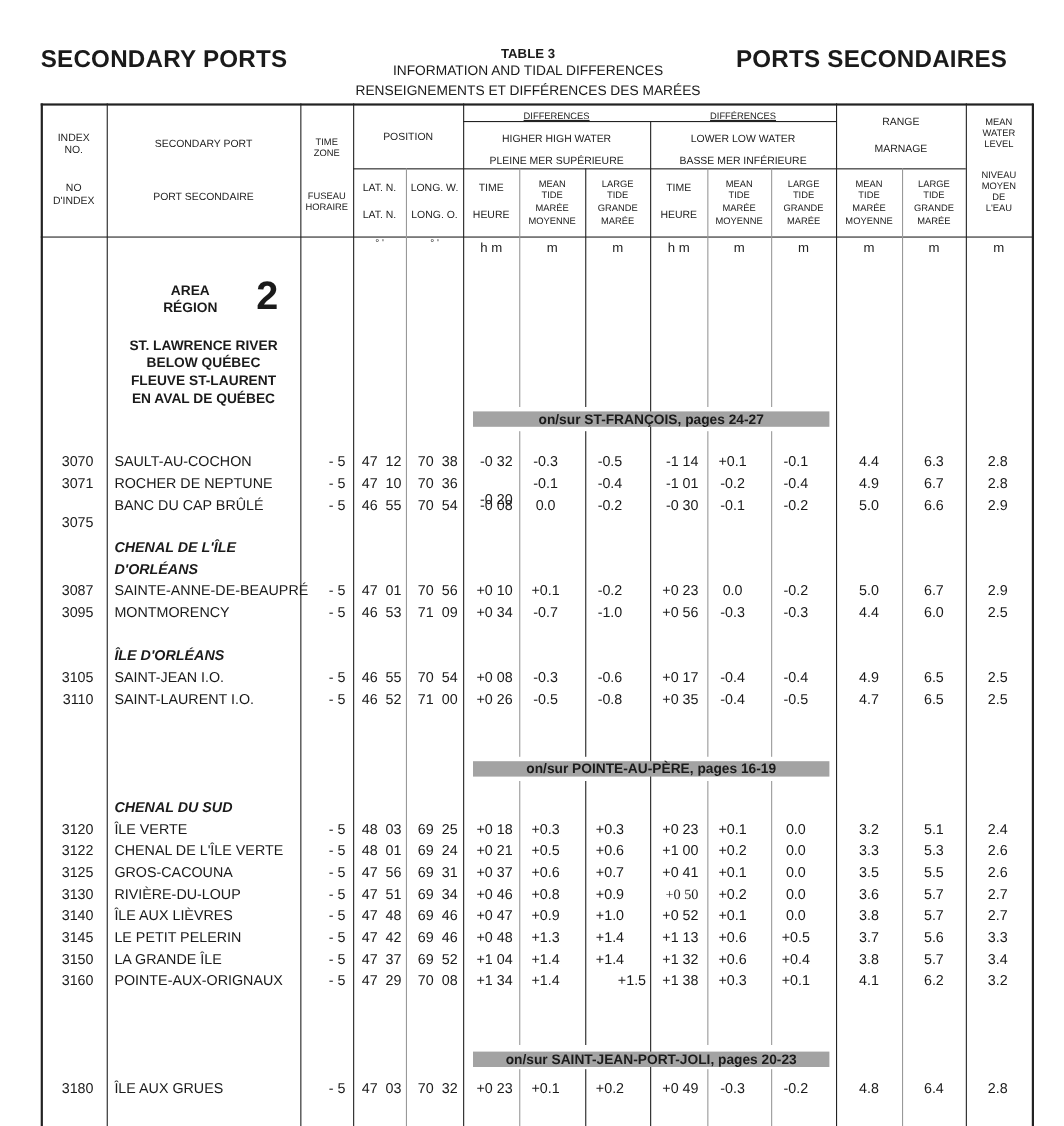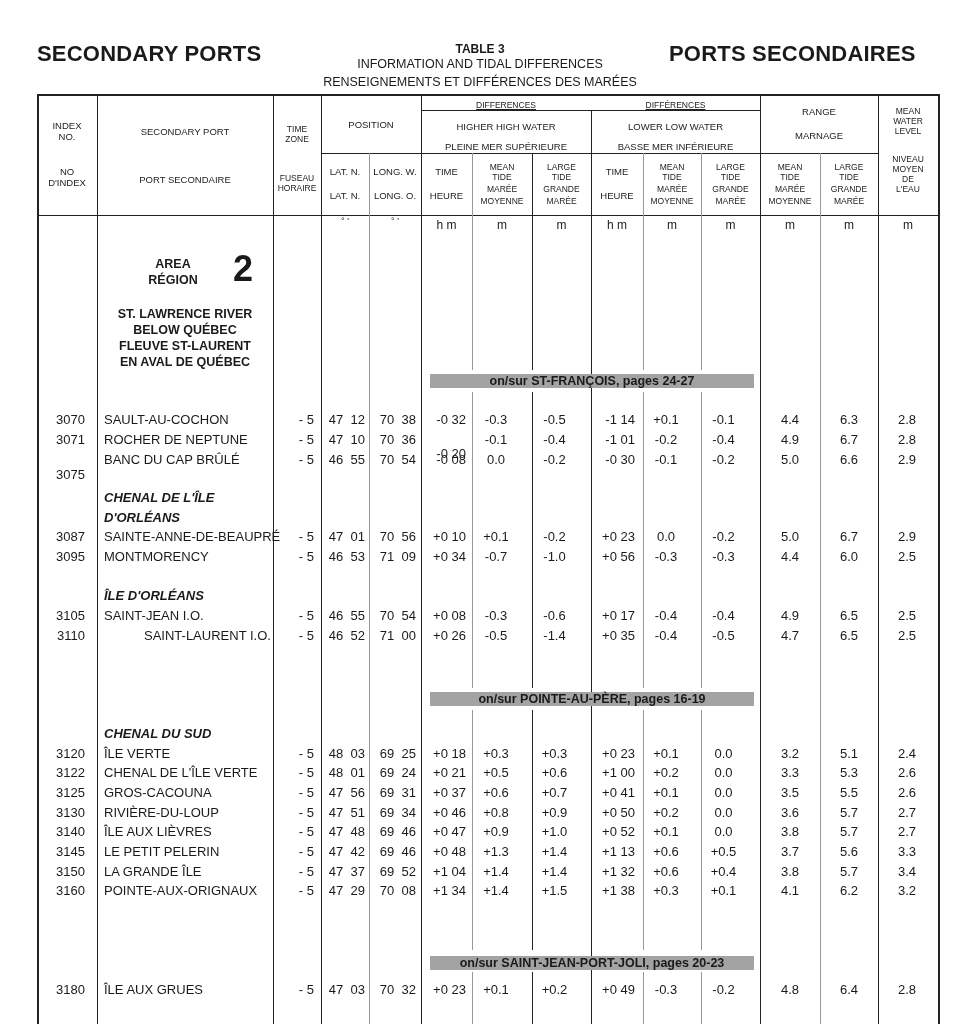--- a/index.html
+++ b/index.html
@@ -229,27 +229,27 @@
       <div class="cell c" style="left:532px;width:45px;top:0;">-0.6</div>
       <div class="cell r" style="left:592px;width:43px;top:0;">+0 17</div>
       <div class="cell c" style="left:643px;width:46px;top:0;text-align:center;">-0.4</div>
       <div class="cell c" style="left:701px;width:45px;top:0;">-0.4</div>
       <div class="cell c" style="left:760px;width:60px;top:0;">4.9</div>
       <div class="cell c" style="left:820px;width:58px;top:0;">6.5</div>
       <div class="cell c" style="left:878px;width:58px;top:0;">2.5</div>
     </div>
     <div style="position:absolute;left:0;top:626px;width:967px;height:20px;">
       <div class="cell r" style="left:50px;width:35px;top:0;">3110</div>
-      <div class="cell" style="left:104px;width:168px;top:0;margin-left:40px;">SAINT-LAURENT I.O.</div>
+      <div class="cell" style="left:104px;width:168px;top:0;">SAINT-LAURENT I.O.</div>
       <div class="cell r" style="left:276px;width:38px;top:0;">- 5</div>
       <div class="cell r" style="left:325px;width:40px;top:0;">46  52</div>
       <div class="cell r" style="left:372px;width:44px;top:0;">71  00</div>
       <div class="cell r" style="left:424px;width:42px;top:0;">+0 26</div>
       <div class="cell c" style="left:472px;width:48px;top:0;text-align:center;">-0.5</div>
-      <div class="cell c" style="left:532px;width:45px;top:0;">-1.4</div>
+      <div class="cell c" style="left:532px;width:45px;top:0;">-0.8</div>
       <div class="cell r" style="left:592px;width:43px;top:0;">+0 35</div>
       <div class="cell c" style="left:643px;width:46px;top:0;text-align:center;">-0.4</div>
       <div class="cell c" style="left:701px;width:45px;top:0;">-0.5</div>
       <div class="cell c" style="left:760px;width:60px;top:0;">4.7</div>
       <div class="cell c" style="left:820px;width:58px;top:0;">6.5</div>
       <div class="cell c" style="left:878px;width:58px;top:0;">2.5</div>
     </div>
     <div style="position:absolute;left:0;top:744px;width:967px;height:20px;">
       <div class="cell r" style="left:50px;width:35px;top:0;">3120</div>
       <div class="cell" style="left:104px;width:168px;top:0;">ÎLE VERTE</div>
@@ -300,21 +300,21 @@
     </div>
     <div style="position:absolute;left:0;top:803px;width:967px;height:20px;">
       <div class="cell r" style="left:50px;width:35px;top:0;">3130</div>
       <div class="cell" style="left:104px;width:168px;top:0;">RIVIÈRE-DU-LOUP</div>
       <div class="cell r" style="left:276px;width:38px;top:0;">- 5</div>
       <div class="cell r" style="left:325px;width:40px;top:0;">47  51</div>
       <div class="cell r" style="left:372px;width:44px;top:0;">69  34</div>
       <div class="cell r" style="left:424px;width:42px;top:0;">+0 46</div>
       <div class="cell c" style="left:472px;width:48px;top:0;text-align:center;">+0.8</div>
       <div class="cell c" style="left:532px;width:45px;top:0;">+0.9</div>
-      <div class="cell r" style="left:592px;width:43px;top:0;">+0 50</div>
+      <div class="cell r" style="left:592px;width:43px;top:0;font-family:Liberation Serif, serif;">+0 50</div>
       <div class="cell c" style="left:643px;width:46px;top:0;text-align:center;">+0.2</div>
       <div class="cell c" style="left:701px;width:45px;top:0;">0.0</div>
       <div class="cell c" style="left:760px;width:60px;top:0;">3.6</div>
       <div class="cell c" style="left:820px;width:58px;top:0;">5.7</div>
       <div class="cell c" style="left:878px;width:58px;top:0;">2.7</div>
     </div>
     <div style="position:absolute;left:0;top:822px;width:967px;height:20px;">
       <div class="cell r" style="left:50px;width:35px;top:0;">3140</div>
       <div class="cell" style="left:104px;width:168px;top:0;">ÎLE AUX LIÈVRES</div>
       <div class="cell r" style="left:276px;width:38px;top:0;">- 5</div>
@@ -363,21 +363,21 @@
       <div class="cell c" style="left:878px;width:58px;top:0;">3.4</div>
     </div>
     <div style="position:absolute;left:0;top:881px;width:967px;height:20px;">
       <div class="cell r" style="left:50px;width:35px;top:0;">3160</div>
       <div class="cell" style="left:104px;width:168px;top:0;">POINTE-AUX-ORIGNAUX</div>
       <div class="cell r" style="left:276px;width:38px;top:0;">- 5</div>
       <div class="cell r" style="left:325px;width:40px;top:0;">47  29</div>
       <div class="cell r" style="left:372px;width:44px;top:0;">70  08</div>
       <div class="cell r" style="left:424px;width:42px;top:0;">+1 34</div>
       <div class="cell c" style="left:472px;width:48px;top:0;text-align:center;">+1.4</div>
-      <div class="cell c" style="left:532px;width:45px;top:0;">+1.5</div>
+      <div class="cell c" style="left:552px;width:45px;top:0;">+1.5</div>
       <div class="cell r" style="left:592px;width:43px;top:0;">+1 38</div>
       <div class="cell c" style="left:643px;width:46px;top:0;text-align:center;">+0.3</div>
       <div class="cell c" style="left:701px;width:45px;top:0;">+0.1</div>
       <div class="cell c" style="left:760px;width:60px;top:0;">4.1</div>
       <div class="cell c" style="left:820px;width:58px;top:0;">6.2</div>
       <div class="cell c" style="left:878px;width:58px;top:0;">3.2</div>
     </div>
     <div style="position:absolute;left:0;top:980px;width:967px;height:20px;">
       <div class="cell r" style="left:50px;width:35px;top:0;">3180</div>
       <div class="cell" style="left:104px;width:168px;top:0;">ÎLE AUX GRUES</div>

